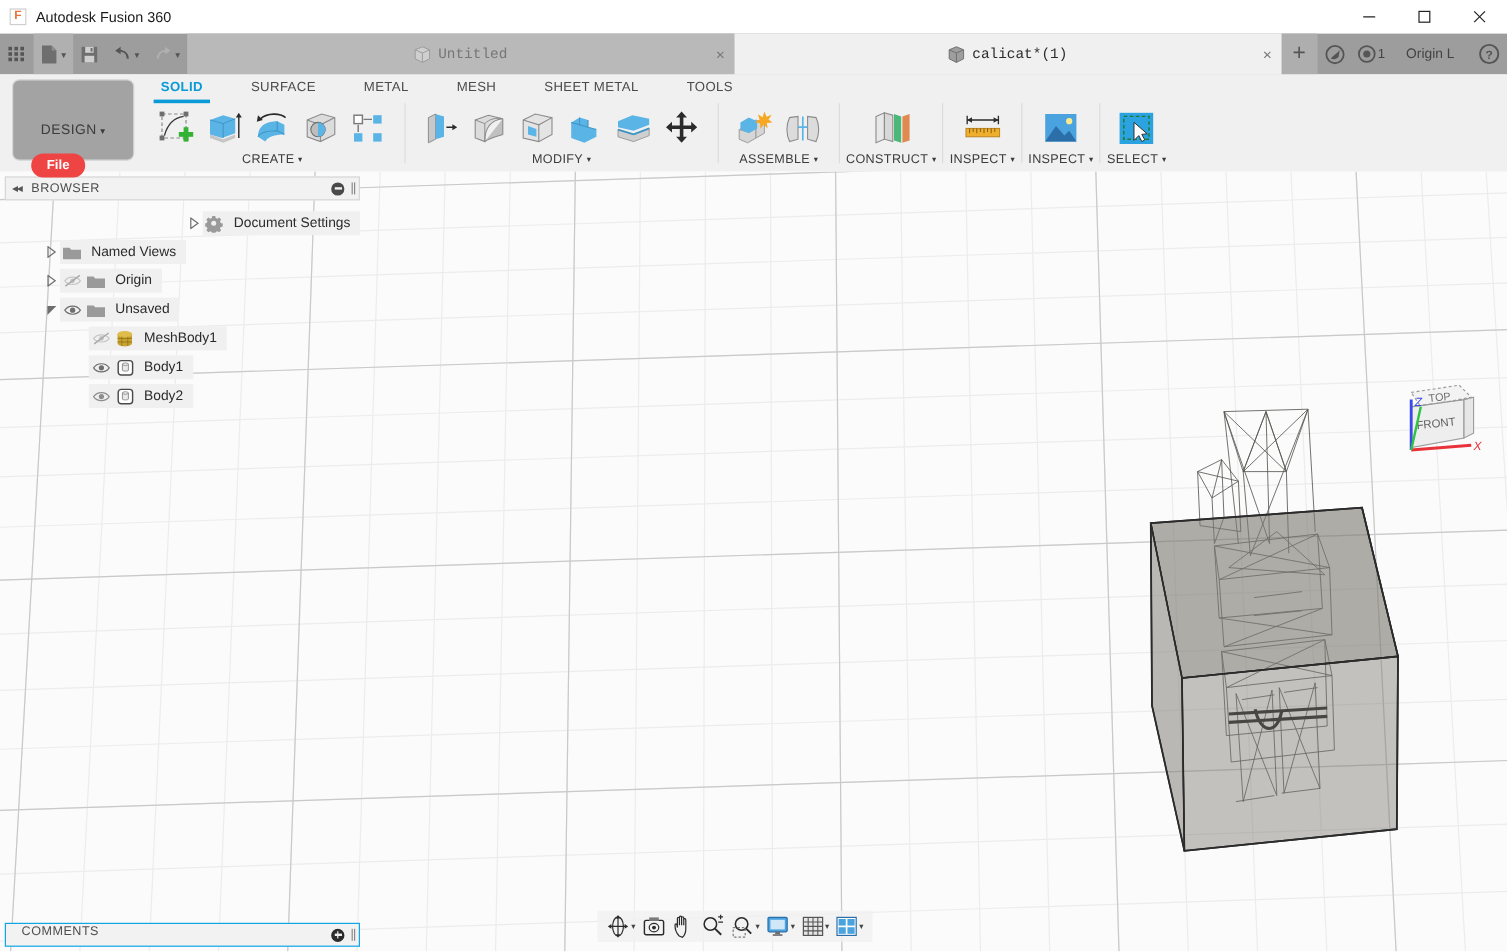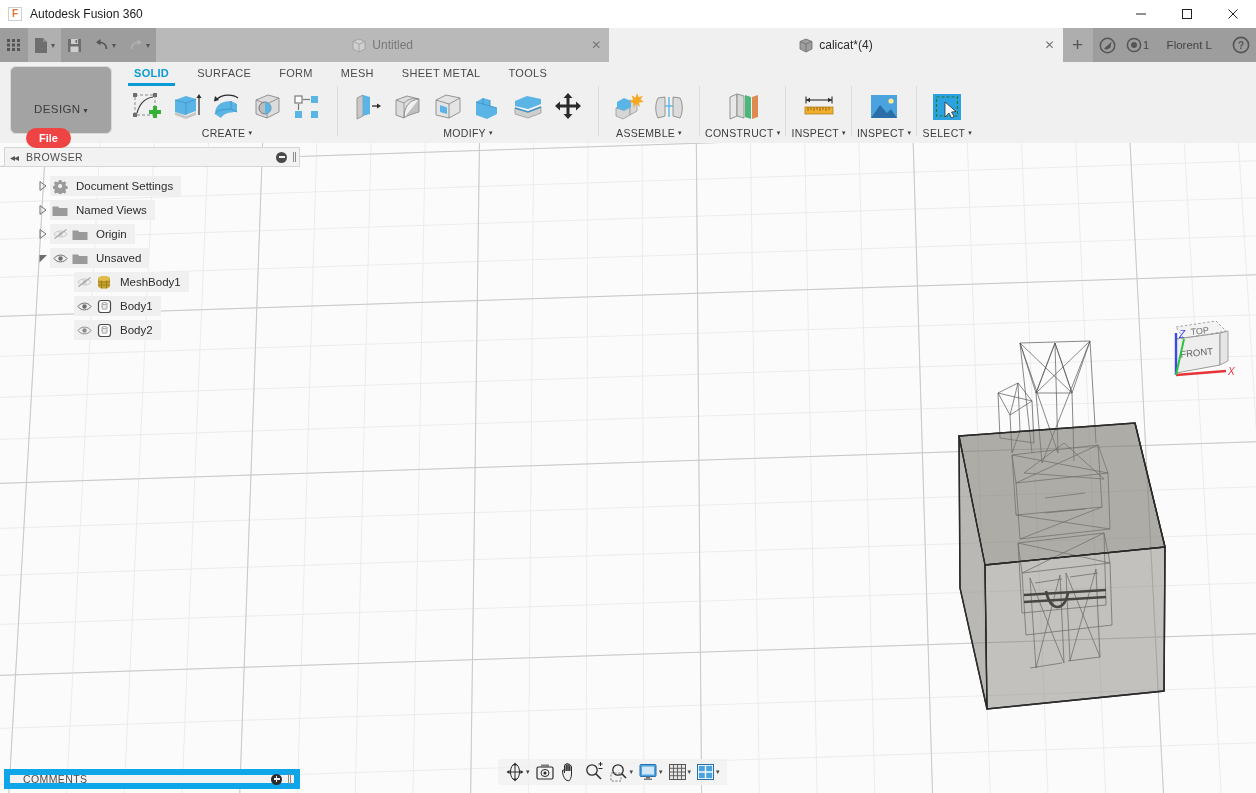--- a/index.html
+++ b/index.html
@@ -34,21 +34,21 @@
     position: absolute; top: 28px; left: 0; width: 1256px; height: 34px;
     background: #9d9d9d; display: flex; align-items: stretch;
   }
   .qa-btn {
     display: flex; align-items: center; justify-content: center;
     height: 34px; color: #555; padding: 0 6px;
   }
   .qa-btn.active-bg { background: #b0b0b0; }
   .qa-caret { font-size: 8px; color: #555; margin-left: 2px; }
 
-  .doc-tabs { display: flex; align-items: stretch; flex: 1; min-width: 0; }
+  .doc-tabs { display: flex; align-items: stretch; flex: 1; min-width: 0; font-family: Liberation Mono, monospace; }
   .doc-tab {
     display: flex; align-items: center; position: relative;
     height: 34px; padding: 0 10px; font-size: 12px;
   }
   .doc-tab.inactive { background: #b9b9b9; color: #777; flex: 1; justify-content: center; }
   .doc-tab.active { background: #f0f0f0; color: #2b2b2b; flex: 1; justify-content: center; }
   .doc-tab .cube { margin-right: 6px; display: inline-flex; }
   .doc-tab .tab-close {
     position: absolute; right: 8px; font-size: 12px; color: #777;
   }
@@ -64,21 +64,21 @@
   .qa-user { font-size: 11.5px; color: #444; padding: 0 14px; }
   .qa-badge { font-size: 11px; color: #444; margin-left: 1px; }
 
   
   .ribbon {
     position: absolute; top: 62px; left: 0; width: 1256px; height: 81px;
     background: #f0f0f0;
   }
   .ribbon-tabs {
     position: absolute; top: 0; left: 120px; height: 22px;
-    display: flex; align-items: center; gap: 0; text-align: right;
+    display: flex; align-items: center; gap: 12px; text-align: right;
   }
   .rtab {
     font-size: 11px; color: #4a4a4a; padding: 0 14px; height: 22px;
     display: flex; align-items: center; position: relative; letter-spacing: .3px;
   }
   .rtab.sel { color: #0a9ad6; font-weight: bold; }
   .rtab.sel::after {
     content: ""; position: absolute; left: 8px; right: 8px; bottom: -2px;
     height: 3px; background: #0a9ad6;
   }
@@ -150,22 +150,22 @@
   .root-pill .tlabel { color: #fff; font-size: 11.5px; }
   .radio-out {
     width: 15px; height: 15px; border-radius: 50%; border: 1.6px solid #4a4a4a;
     display: flex; align-items: center; justify-content: center; margin-left: 6px; background:#f0f0f0;
   }
   .radio-in { width: 7px; height: 7px; border-radius: 50%; background: #4a4a4a; }
 
   
   .comments {
     position: absolute; bottom: 4px; left: 4px; width: 296px; height: 20px;
-    background: #f2f2f2; border: 6px solid #0ea5e9;
-    display: flex; align-items: center; padding: 0 5px;
+    background: #f2f2f2; border: 1px solid #0ea5e9;
+    display: flex; padding: 0 5px;
   }
   .cm-title { font-size: 10.5px; color: #4e4e4e; letter-spacing: .4px; margin-left: 8px; }
   .cm-right { margin-left: auto; display: flex; align-items: center; gap: 6px; }
   .cm-dot {
     width: 11px; height: 11px; border-radius: 50%; background: #2b2b2b;
     display: flex; align-items: center; justify-content: center; position: relative;
   }
   .cm-dot::before { content:""; position:absolute; width:6px; height:1.5px; background:#f2f2f2; }
   .cm-dot::after { content:""; position:absolute; width:1.5px; height:6px; background:#f2f2f2; }
 
@@ -277,41 +277,41 @@
       </div>
 
       <div class="doc-tab active">
         <span class="cube">
           <svg width="14" height="15" viewBox="0 0 14 15">
             <path d="M7 1 L13 3.5 L13 11 L7 14 L1 11 L1 3.5 Z" fill="#9e9e9e" stroke="#6d6d6d" stroke-width="0.8"></path>
             <path d="M1 3.5 L7 6.2 L13 3.5" fill="none" stroke="#6d6d6d" stroke-width="0.8"></path>
             <path d="M7 6.2 L7 14" fill="none" stroke="#6d6d6d" stroke-width="0.8"></path>
           </svg>
         </span>
-        <span>calicat*(4)</span>
+        <span>calicat*(1)</span>
         <span class="tab-close">✕</span>
       </div>
     </div>
 
     <div class="qa-right">
       <div class="qa-plus">+</div>
       <div class="qa-icon">
         <svg width="17" height="17" viewBox="0 0 17 17">
           <circle cx="8.5" cy="8.5" r="7.2" fill="none" stroke="#555" stroke-width="1.5"></circle>
           <path d="M5 12 C7 9 10 8 12.5 4.5 L11.5 10.5 C9.5 12.5 7 12.8 5 12 Z" fill="#555"></path>
         </svg>
       </div>
       <div class="qa-icon">
         <svg width="16" height="16" viewBox="0 0 16 16">
           <circle cx="8" cy="8" r="6.6" fill="none" stroke="#555" stroke-width="1.5"></circle>
           <circle cx="8" cy="8" r="3" fill="#555"></circle>
         </svg>
         <span class="qa-badge">1</span>
       </div>
-      <div class="qa-user">Florent L</div>
+      <div class="qa-user">Origin L</div>
       <div class="qa-icon">
         <svg width="18" height="18" viewBox="0 0 18 18">
           <circle cx="9" cy="9" r="7.6" fill="none" stroke="#555" stroke-width="1.6"></circle>
           <text x="9" y="13" font-size="10" font-family="Liberation Sans, sans-serif" fill="#555" text-anchor="middle" font-weight="bold">?</text>
         </svg>
       </div>
     </div>
   </div>
 
   <div class="ribbon">
@@ -319,21 +319,21 @@
     <div class="design-panel">
       <div class="design-label">
         <span>DESIGN</span><span class="car">▾</span>
       </div>
     </div>
     <div class="file-tip">File</div>
 
     <div class="ribbon-tabs">
       <div class="rtab sel">SOLID</div>
       <div class="rtab">SURFACE</div>
-      <div class="rtab">FORM</div>
+      <div class="rtab">METAL</div>
       <div class="rtab">MESH</div>
       <div class="rtab">SHEET METAL</div>
       <div class="rtab">TOOLS</div>
     </div>
 
     <div class="groups">
 
       <div class="group">
         <div class="group-icons">
           <div class="ic">
@@ -726,21 +726,21 @@
     <span class="bh-title">BROWSER</span>
     <span class="bh-right">
       <span class="bh-dot"></span>
       <span class="bh-grip"></span>
     </span>
   </div>
 
   <div class="tree">
 
 
-    <div class="trow" style="padding-left:32px;">
+    <div class="trow" style="padding-left:32px;justify-content:flex-end;">
       <span class="tri">
         <svg width="8" height="10" viewBox="0 0 8 10">
             <path d="M1 0.6 L7 5 L1 9.4 Z" fill="none" stroke="#6e6e6e" stroke-width="1"></path>
           </svg>
       </span>
       <span class="tlabel-wrap">
         <span class="ticon">
           <svg width="15" height="15" viewBox="0 0 15 15">
             <path d="M6.2 1 h2.6 l0.4 1.8 l1.5 0.6 l1.5 -1 l1.8 1.8 l-1 1.5 l0.6 1.5 l1.8 0.4 v2.6 l-1.8 0.4 l-0.6 1.5 l1 1.5 l-1.8 1.8 l-1.5 -1 l-1.5 0.6 l-0.4 1.8 h-2.6 l-0.4 -1.8 l-1.5 -0.6 l-1.5 1 l-1.8 -1.8 l1 -1.5 l-0.6 -1.5 l-1.8 -0.4 v-2.6 l1.8 -0.4 l0.6 -1.5 l-1 -1.5 l1.8 -1.8 l1.5 1 l1.5 -0.6 z" fill="#9a9a9a" transform="scale(0.95)"></path>
             <circle cx="7.1" cy="7.1" r="2.1" fill="#f0f0f0"></circle>

